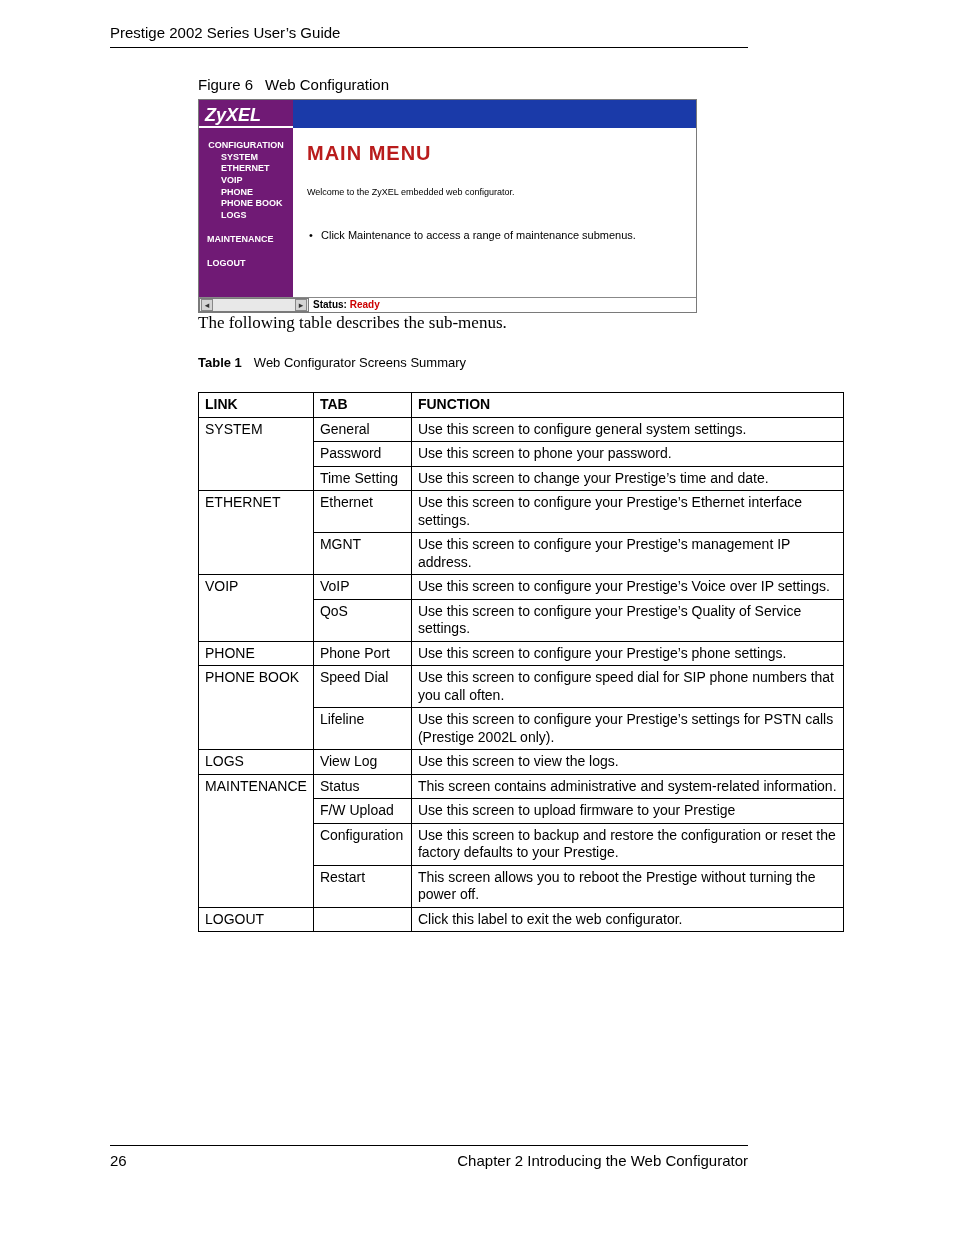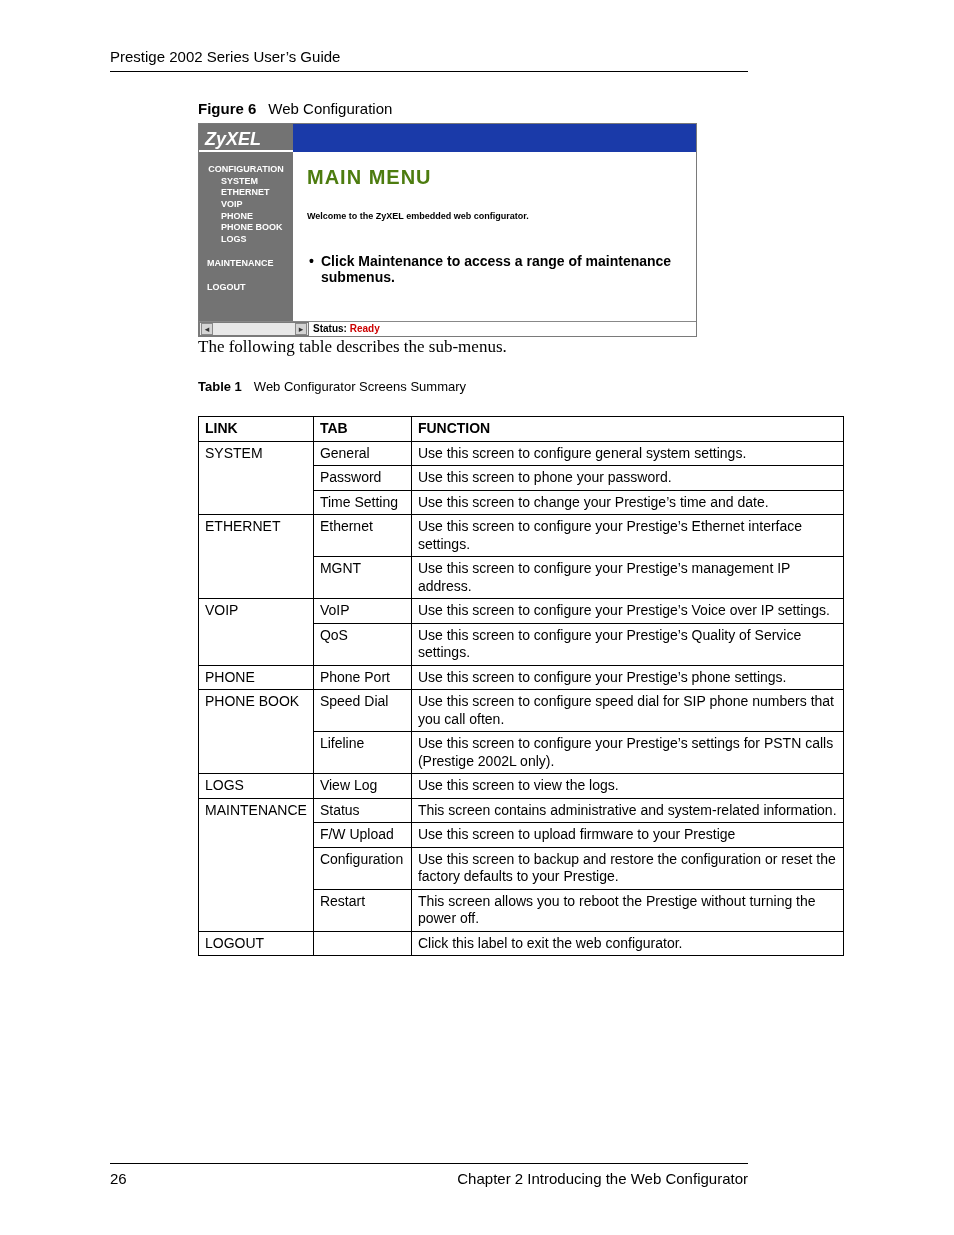--- a/index.html
+++ b/index.html
@@ -7,53 +7,53 @@
     padding: 0;
     background: #fff;
     font-family: Arial, Helvetica, sans-serif;
     color: #000;
   }
   .page {
     width: 848px;
     height: 1235px;
     position: relative;
     box-sizing: border-box;
-    padding: 48px 100px 0 110px;
+    padding: 24px 100px 0 110px;
   }
   .running-head {
     font-size: 15px;
     color: #000;
     padding-bottom: 6px;
     border-bottom: 1.5px solid #000;
   }
   .body-col {
     margin-left: 88px;   
     margin-right: 0;
   }
   .fig-caption {
     margin-top: 28px;
     font-size: 15px;
   }
-  .fig-caption b { font-weight: bold; }
+  .fig-caption b { font-weight: normal; }
   .cap-gap { display:inline-block; width:12px; }
 
   
   .fig {
     margin-top: 6px;
     width: 499px;
     border: 1px solid #7a7a7a;
     box-sizing: border-box;
     font-size: 0; 
   }
   .fig-top {
     display: flex;
   }
   .fig-side {
     width: 94px;
-    background: #737373;
+    background: #701a75;
     color: #fff;
     font-family: Arial, sans-serif;
     box-sizing: border-box;
     padding: 6px 0 28px 0;
   }
   .zyxel {
     font-weight: 900;
     font-size: 18px;
     font-style: italic;
     letter-spacing: 0;
@@ -89,33 +89,33 @@
     background: #1a3aa9;
   }
   .fig-content {
     background: #fff;
     padding: 14px 14px 32px 14px;
     font-family: Verdana, Arial, sans-serif;
   }
   .mm-title {
     font-size: 20px;
     font-weight: 900;
-    color: #4d7c0f;
+    color: #b91c1c;
     letter-spacing: 1px;
     margin-bottom: 22px;
   }
   .mm-line1 {
     font-size: 9px;
-    font-weight: bold;
+    font-weight: normal;
     color: #000;
     margin-bottom: 32px;
   }
   .mm-bullet {
-    font-size: 14px;
-    font-weight: bold;
+    font-size: 11px;
+    font-weight: normal;
     color: #000;
     padding-left: 14px;
     position: relative;
   }
   .mm-bullet::before {
     content: "•";
     position: absolute;
     left: 2px;
   }
   .fig-status-row {
@@ -180,21 +180,21 @@
   table.summary th {
     font-weight: bold;
   }
   col.c1 { width: 106px; }
   col.c2 { width: 98px; }
 
   .footer {
     position: absolute;
     left: 110px;
     right: 100px;
-    bottom: 48px;
+    bottom: 66px;
     border-top: 1.5px solid #000;
     padding-top: 6px;
     display: flex;
     justify-content: space-between;
     font-size: 15px;
   }
 </style>
 </head>
 <body>
 

